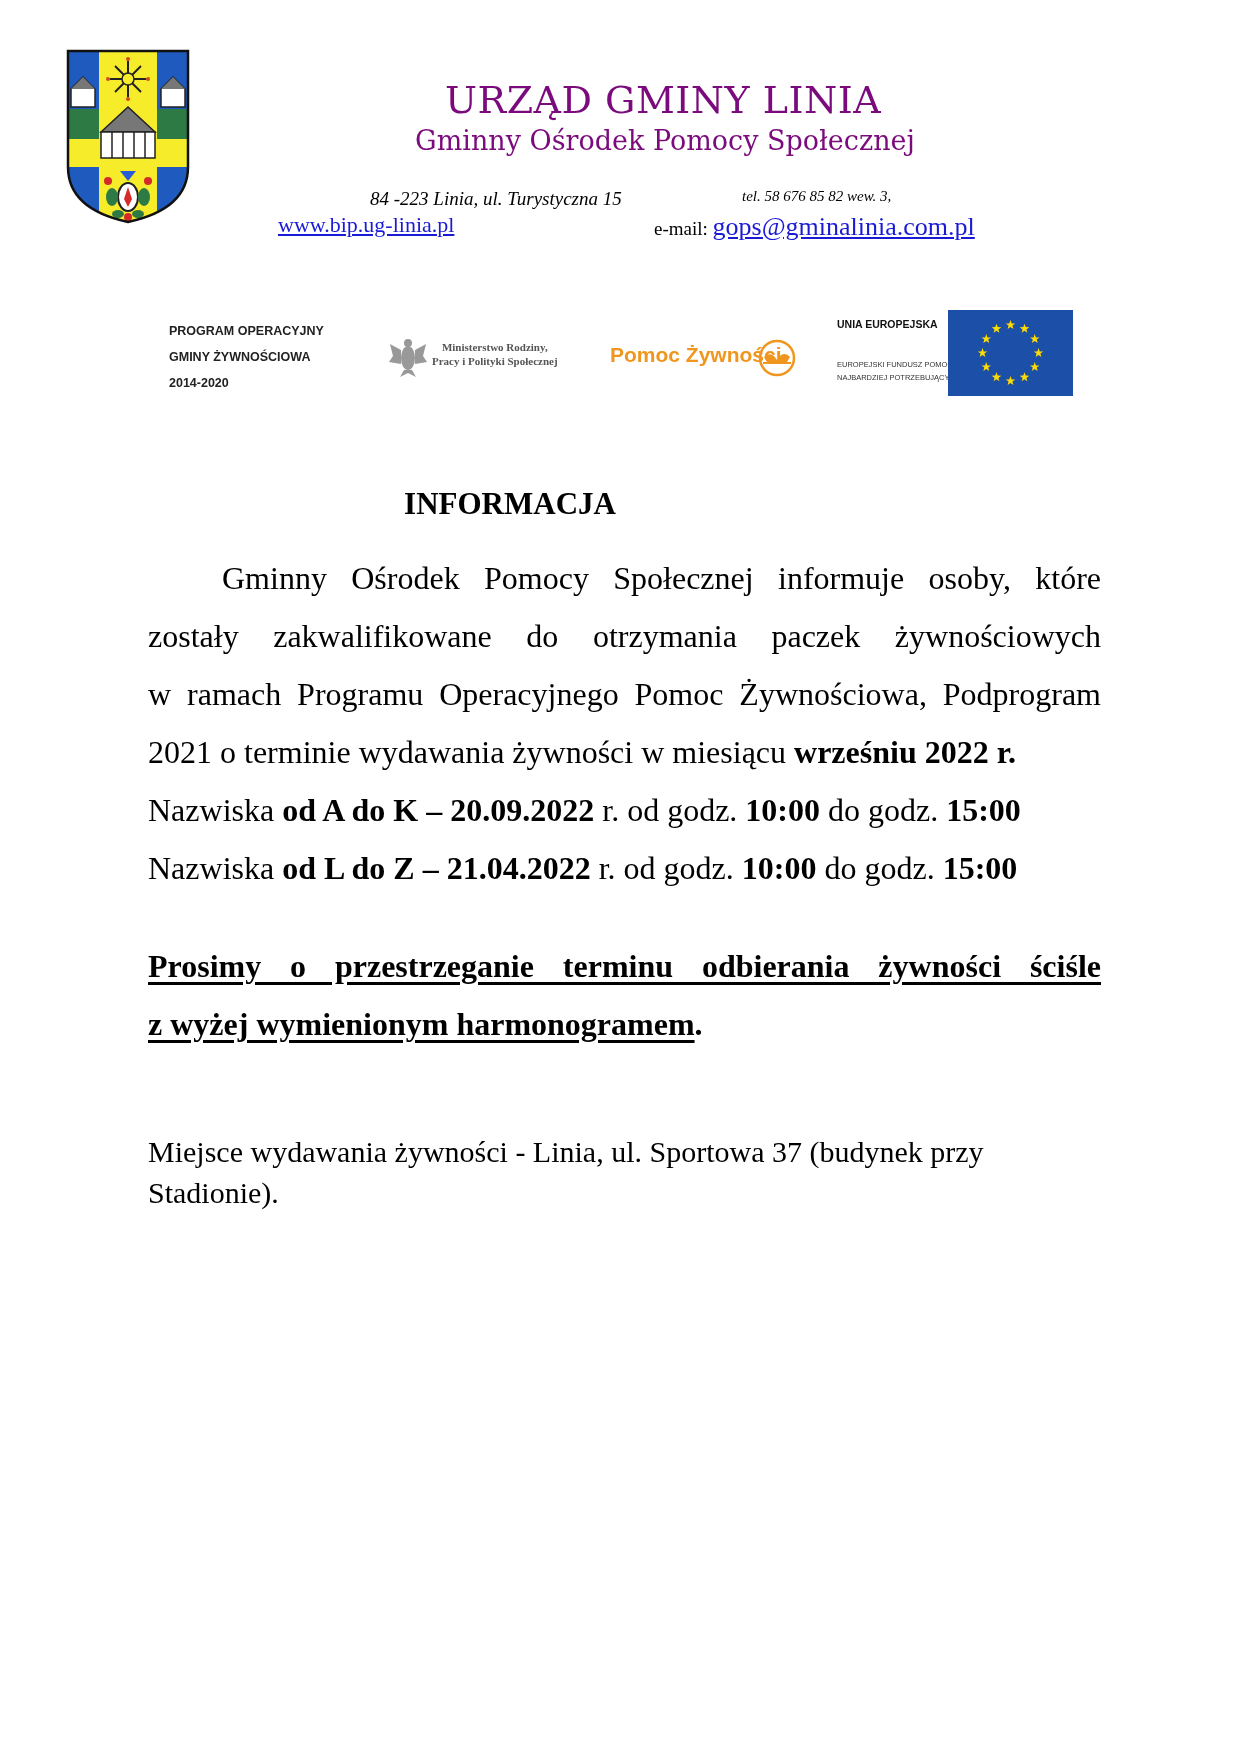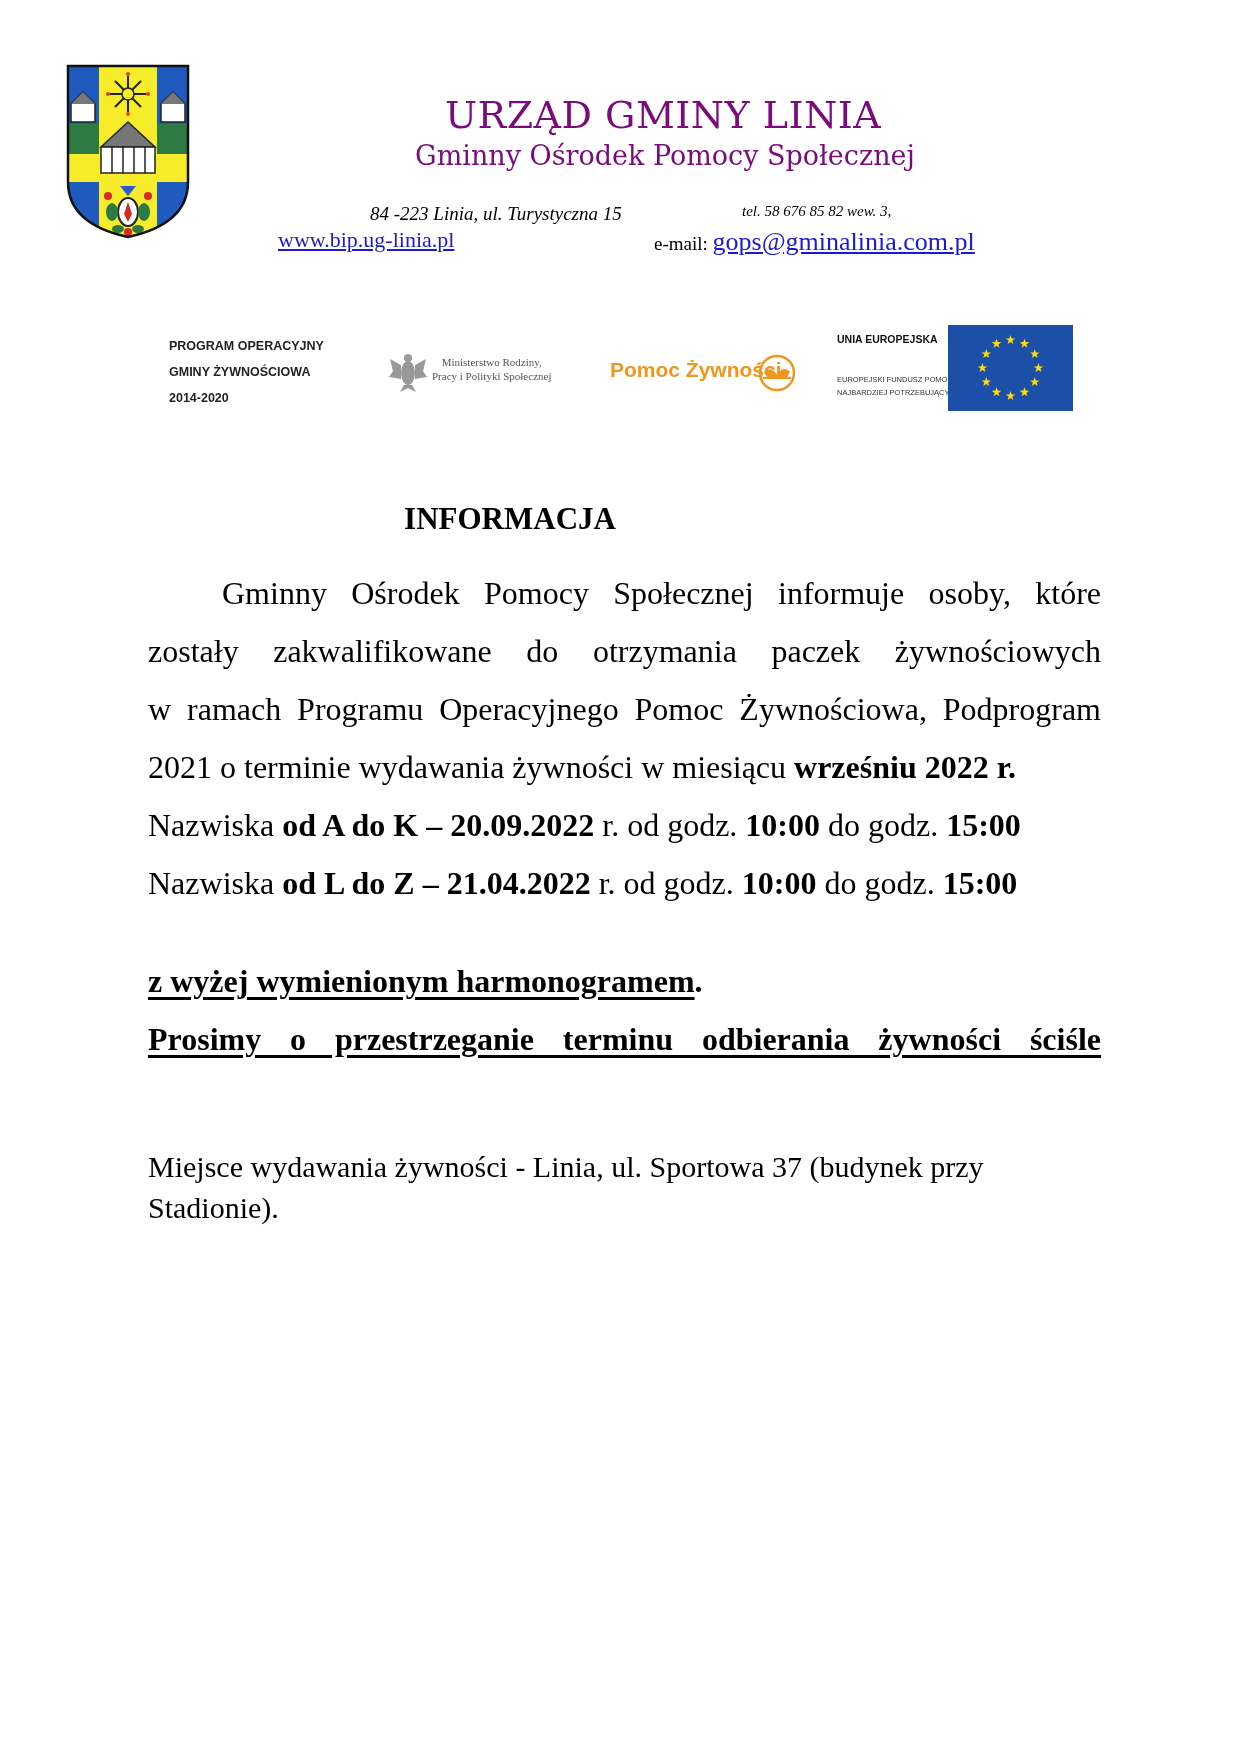--- a/index.html
+++ b/index.html
@@ -1,32 +1,32 @@
 <!DOCTYPE html>
 <html><head>
 <meta charset="utf-8">
 <style>
   html, body { margin:0; padding:0; background:#ffffff; }
   body { width:1240px; height:1754px; position:relative; overflow:hidden; font-family:"Liberation Serif", serif; color:#000; }
-  .abs { position:absolute;margin-top:15px; }
+  .abs { position:absolute; }
 
   
   #coat { left:66px; top:49px; width:124px; height:175px; }
   #title { left:445px; top:78px; width:440px; font-family:"DejaVu Serif", serif; font-size:38px; color:#7b0b7d; white-space:nowrap; letter-spacing:0.5px; }
   #subtitle { left:360px; top:125px; width:610px; text-align:center; font-family:"DejaVu Serif", serif; font-size:27px; color:#7b0b7d; white-space:nowrap; }
   #address { left:370px; top:188px; font-style:italic; font-size:19px; white-space:nowrap; }
   #phone { left:742px; top:188px; font-style:italic; font-size:15px; white-space:nowrap; }
   #web { left:278px; top:212px; font-size:22px; color:#1a1ad6; text-decoration:underline; white-space:nowrap; }
   #email-wrap { left:654px; top:212px; font-size:19px; white-space:nowrap; }
   #email-wrap a { font-size:26px; color:#1a1ad6; text-decoration:underline; }
 
   
   .logo-sans { font-family:"Liberation Sans", sans-serif; font-weight:bold; }
   #po-logo { left:169px; top:318px; font-size:12.5px; line-height:26px; color:#222; }
-  #ministry { left:388px; top:334px; width:170px; height:44px; }
+  #ministry { left:388px; top:334px; width:170px; height:44px;font-weight:bold; }
   #ministry .eagle { position:absolute; left:0; top:0; width:40px; height:44px; }
   #ministry .mtxt { position:absolute; left:44px; top:6px; font-size:11px; line-height:14px; color:#555; text-align:center; white-space:nowrap; }
   #banki { left:610px; top:338px; height:40px; }
   #banki .btxt { font-family:"Liberation Sans", sans-serif; font-weight:bold; color:#f0961e; font-size:21px; position:absolute; left:0; top:5px; white-space:nowrap; }
   #banki svg { position:absolute; left:147px; top:0; }
   #ue-txt { left:837px; top:318px; font-size:10.5px; color:#111; }
   #ue-sub { left:837px; top:358px; font-family:"Liberation Sans", sans-serif; font-size:7.5px; line-height:13px; color:#333; white-space:nowrap; }
   #eu-flag { left:948px; top:310px; width:125px; height:86px; background:#1c4fa8; }
 
   
@@ -170,17 +170,17 @@
 <div id="p-main" class="abs para">
   <span class="line just"><span class="indent"></span><span>Gminny Ośrodek Pomocy Społecznej informuje osoby, które</span></span>
   <span class="line just">zostały zakwalifikowane do otrzymania paczek żywnościowych</span>
   <span class="line just">w ramach Programu Operacyjnego Pomoc Żywnościowa, Podprogram</span>
   <span class="line"><span>2021 o terminie wydawania  żywności w miesiącu </span><b>wrześniu 2022 r.</b></span>
   <span class="line"><span>Nazwiska </span><b>od A do K – 20.09.2022</b><span> r. od godz. </span><b>10:00</b><span> do godz. </span><b>15:00</b></span>
   <span class="line"><span>Nazwiska </span><b>od L do Z –  21.04.2022</b><span> r. od godz. </span><b>10:00</b><span> do godz. </span><b>15:00</b></span>
 </div>
 
 <div id="notice" class="abs para">
+  <span class="line just">Prosimy o przestrzeganie terminu odbierania żywności ściśle</span>
   <span class="line"><span>z wyżej wymienionym harmonogramem</span><span style="text-decoration:none;display:inline-block">.</span></span>
-  <span class="line just">Prosimy o przestrzeganie terminu odbierania żywności ściśle</span>
 </div>
 
 <div id="place" class="abs para">Miejsce wydawania żywności - Linia, ul. Sportowa 37 (budynek przy Stadionie).</div>
 
 </body></html>

